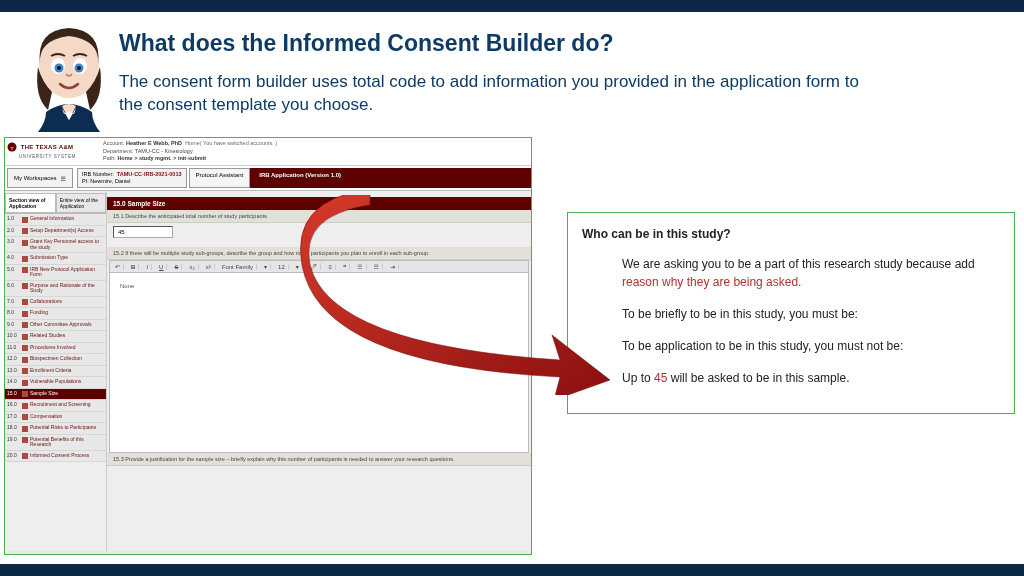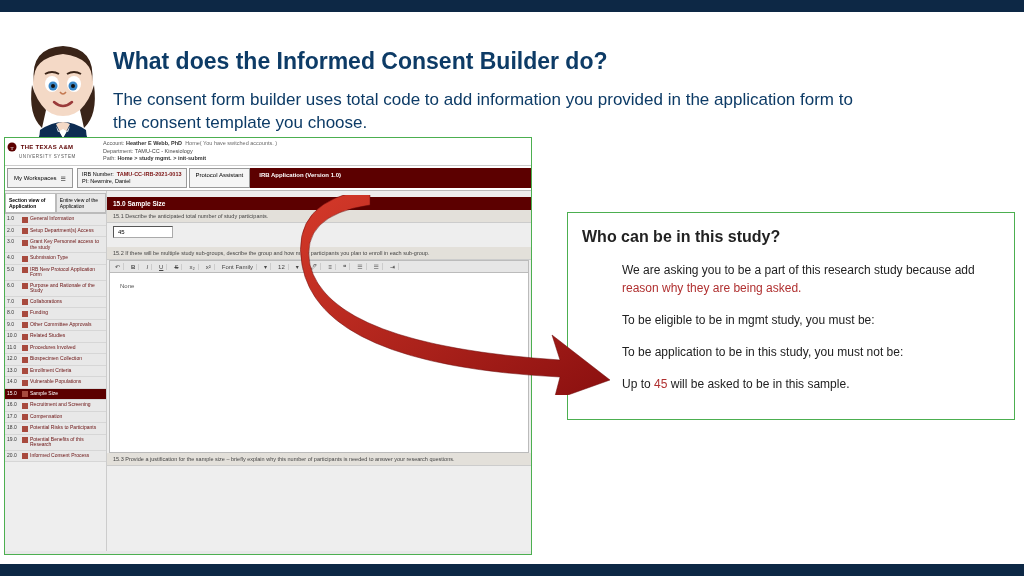--- a/index.html
+++ b/index.html
@@ -6,21 +6,21 @@
   body {
     width: 1024px;
     height: 576px;
     font-family: Arial, sans-serif;
     background: #fff;
     position: relative;
     overflow: hidden;
   }
   .topbar { height: 12px; background: #0d2845; }
   .bottombar { position: absolute; bottom: 0; left: 0; right: 0; height: 12px; background: #0d2845; }
-  .content { padding: 10px 12px 0 12px; margin-top: 18px; }
+  .content { padding: 10px 12px 0 18px; }
   .header-row { display: flex; gap: 8px; }
   .avatar {
     width: 85px; height: 110px; flex-shrink: 0;
     margin-left: 8px;
     position: relative;
   }
   .avatar svg { width: 100%; height: 100%; }
   .header-text { flex: 1; padding-top: 8px; }
   .title { color: #0d3b66; font-size: 23px; font-weight: bold; margin-bottom: 14px; }
   .subtitle { color: #0d3b66; font-size: 17px; line-height: 1.35; max-width: 760px; }
@@ -180,21 +180,21 @@
     right: 9px;
     top: 212px;
     width: 448px;
     border: 1px solid #4caf50;
     background: #fff;
     padding: 12px 14px;
     font-size: 12px;
     color: #222;
     line-height: 1.5;
   }
-  .consent-box h4 { font-size: 16px; font-weight: bold; margin-bottom: 12px; }
+  .consent-box h4 { font-size: 12px; font-weight: bold; margin-bottom: 12px; }
   .consent-box p { margin-bottom: 14px; margin-left: 40px; }
   .merge { color: #b03030; }
   .arrow {
     position: absolute;
     left: 300px; top: 195px;
     width: 320px; height: 200px;
     pointer-events: none;
   }
 </style>
 </head>
@@ -397,21 +397,21 @@
       </div>
       <div class="richtext-body">None</div>
       <div class="field-label">15.3   Provide a justification for the sample size – briefly explain why this number of participants is needed to answer your research questions.</div>
     </div>
   </div>
 </div>
 
 <div class="consent-box">
   <h4>Who can be in this study?</h4>
   <p><span>We are asking you to be a part of this research study because add </span><span class="merge">reason why they are being asked.</span></p>
-  <p>To be eligible to be in mgmt study, you must be:</p>
+  <p>To be briefly to be in this study, you must be:</p>
   <p>To be application to be in this study, you must not be:</p>
   <p><span>Up to </span><span class="merge">45</span><span> will be asked to be in this sample.</span></p>
 </div>
 
 <svg class="arrow" viewBox="0 0 320 200">
   <defs>
     <linearGradient id="arrGrad" x1="0" y1="0" x2="1" y2="1">
       <stop offset="0" stop-color="#d63a2a"></stop>
       <stop offset="1" stop-color="#8a0f0f"></stop>
     </linearGradient>

